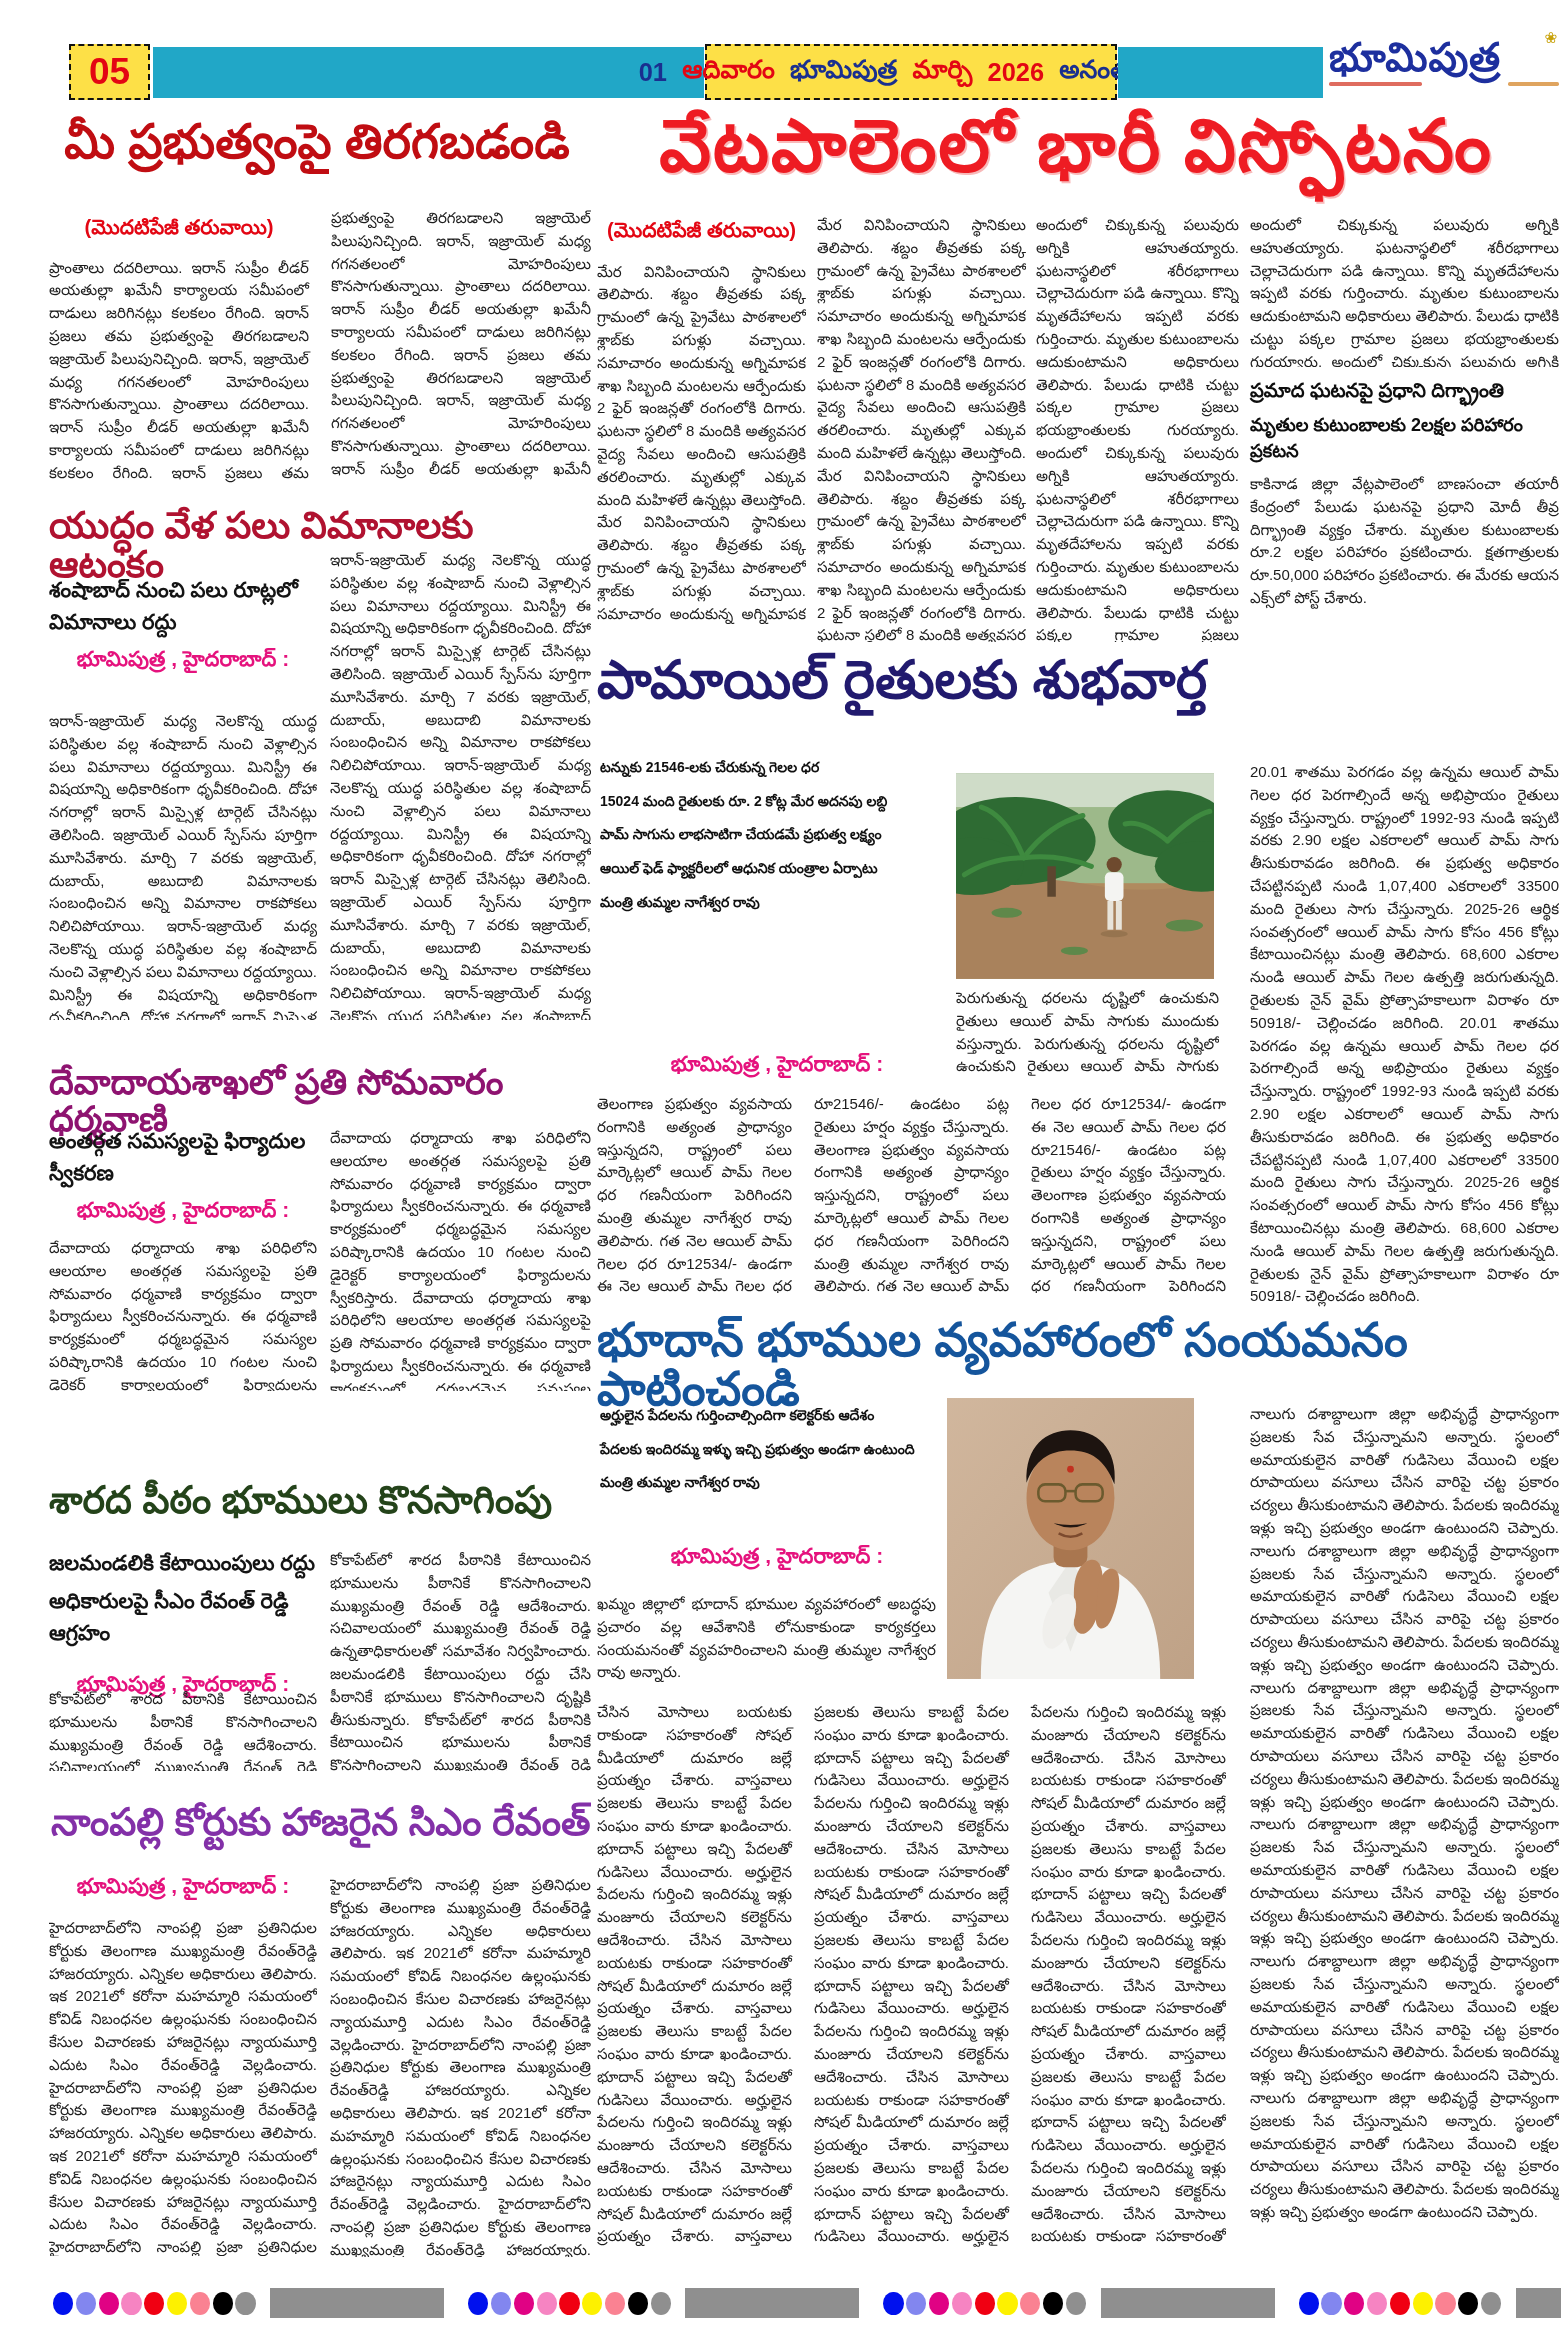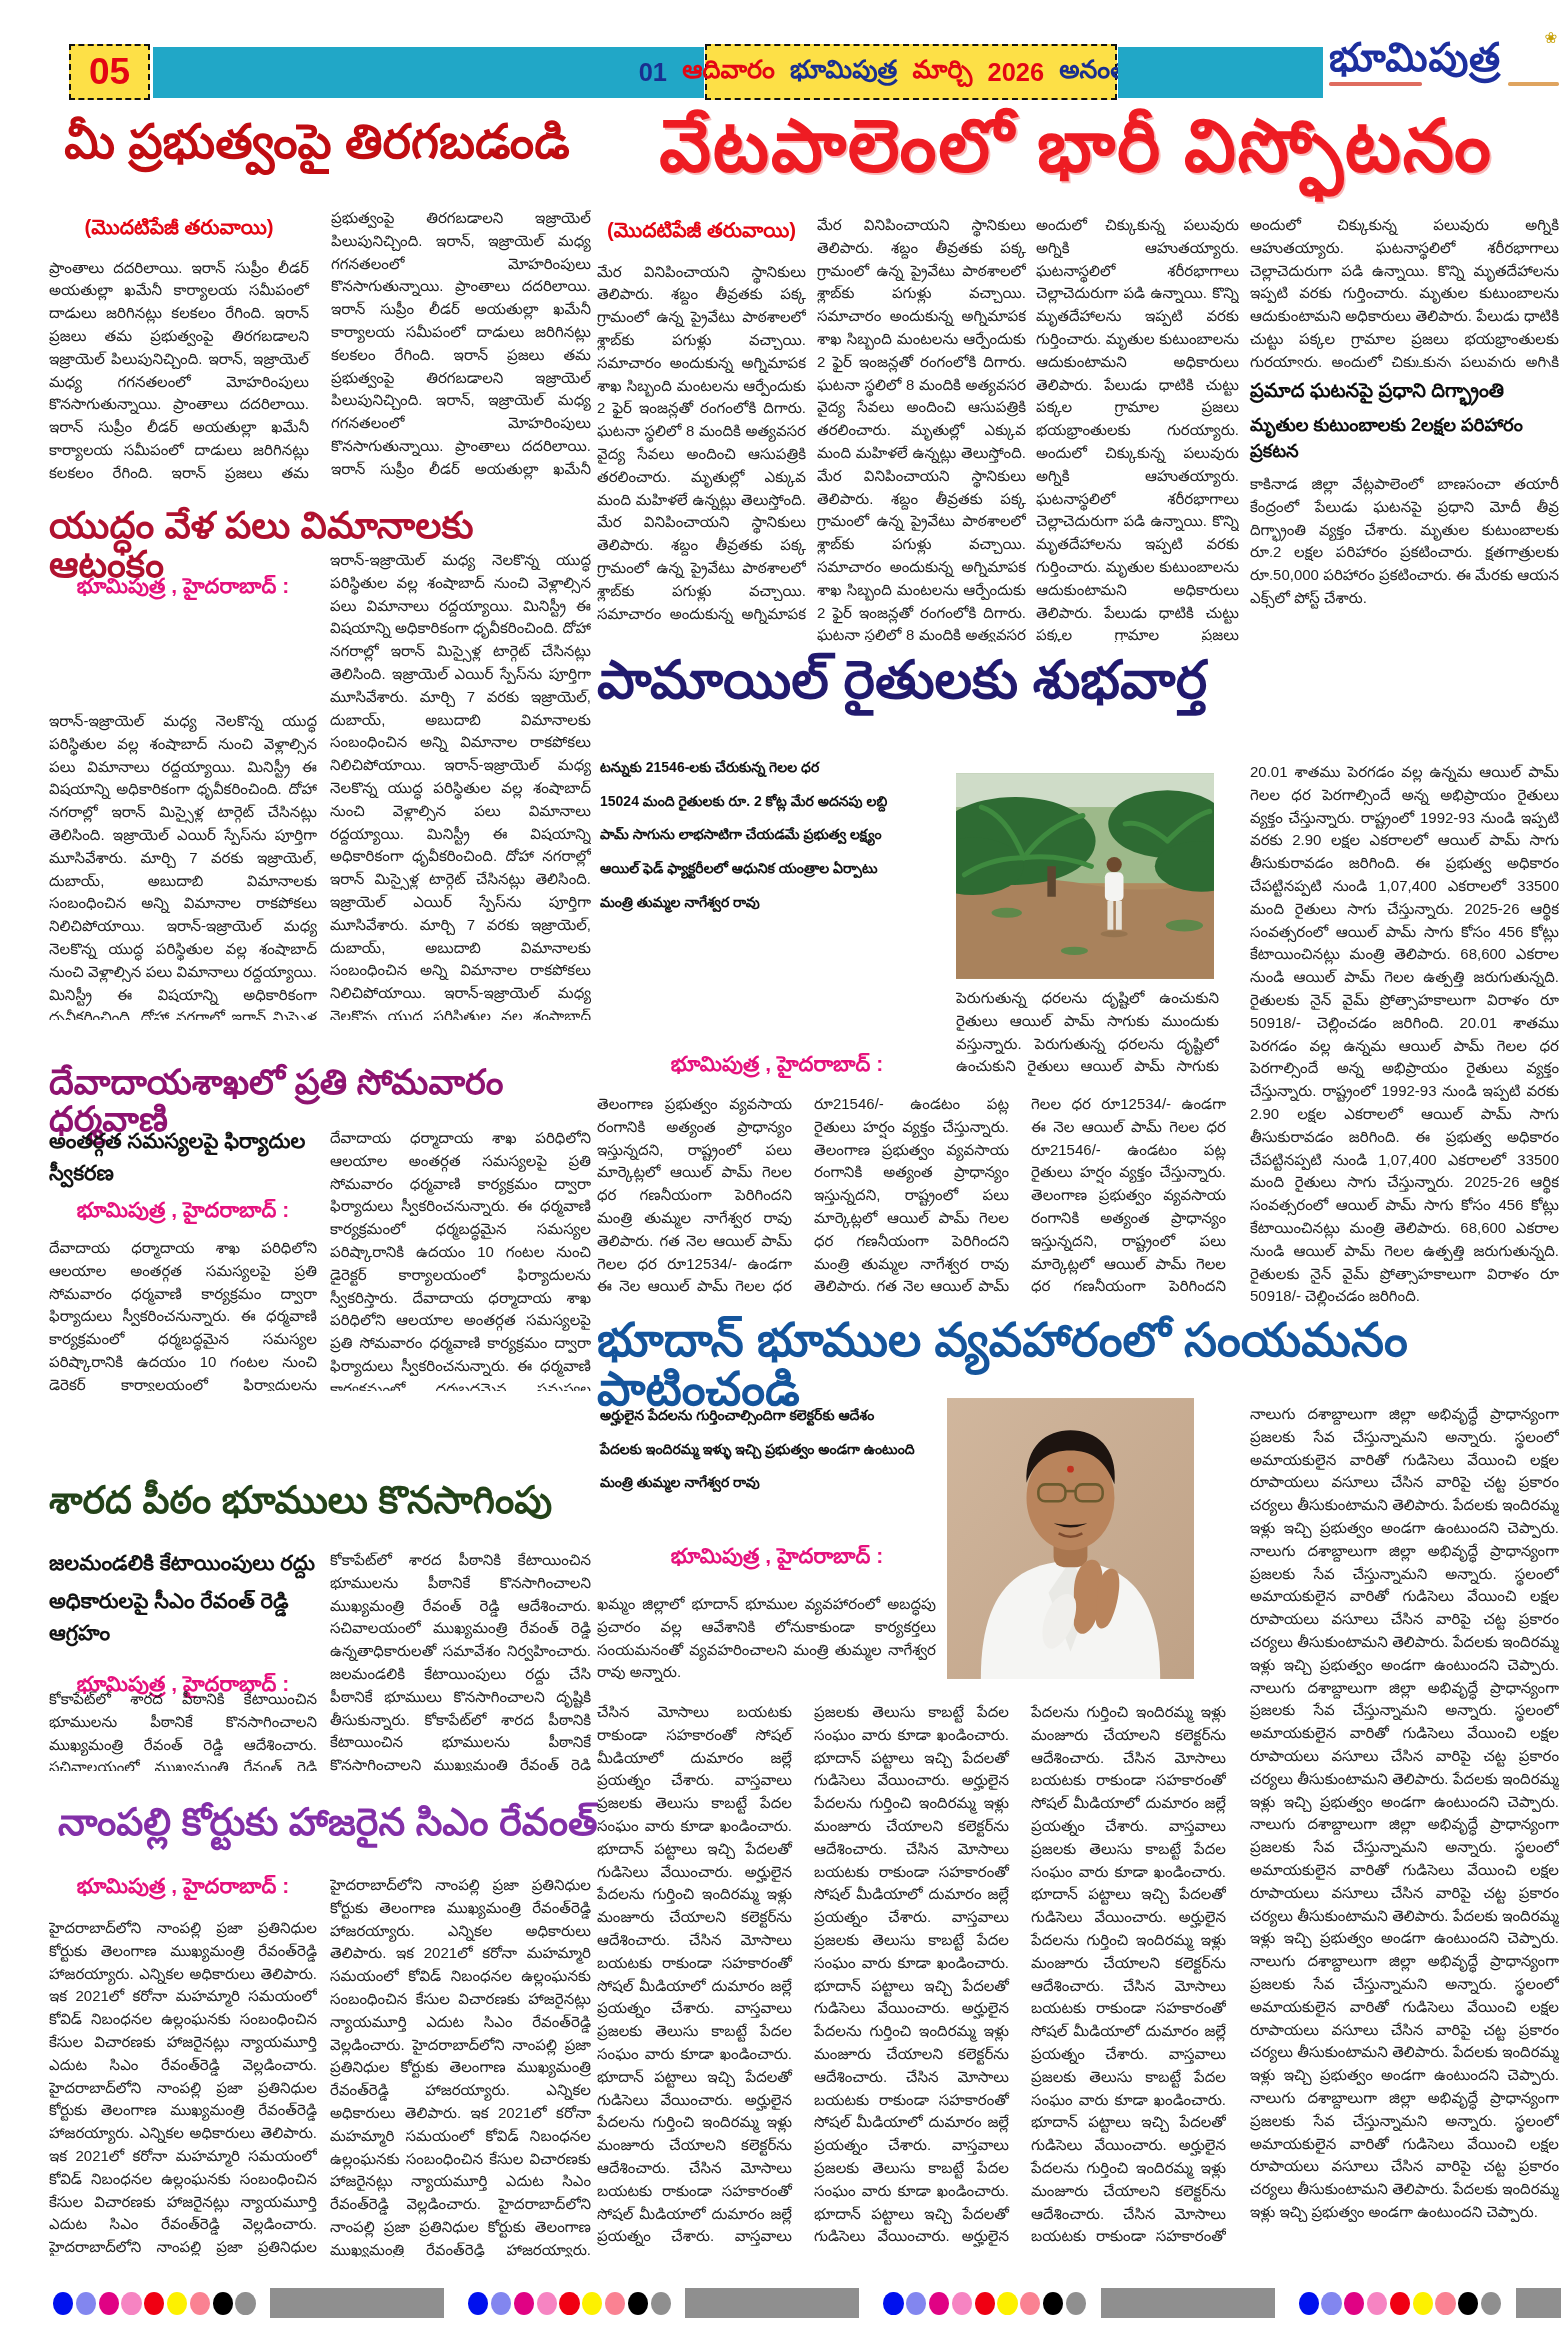--- a/index.html
+++ b/index.html
@@ -84,20 +84,21 @@
     <div class="body-txt" style="height:161px;">కాకినాడ జిల్లా వేట్లపాలెంలో బాణసంచా తయారీ కేంద్రంలో పేలుడు ఘటనపై ప్రధాని మోదీ తీవ్ర దిగ్భ్రాంతి వ్యక్తం చేశారు. మృతుల కుటుంబాలకు రూ.2 లక్షల పరిహారం ప్రకటించారు. క్షతగాత్రులకు రూ.50,000 పరిహారం ప్రకటించారు. ఈ మేరకు ఆయన ఎక్స్‌లో పోస్ట్ చేశారు.</div>
   </div>
 
   <div class="abs body-txt cols2" style="left:49px;top:207px;width:542px;height:291px;">
     <div class="cont-label">(మొదటిపేజీ తరువాయి)</div>
     <span>ప్రాంతాలు దదరిలాయి. ఇరాన్ సుప్రీం లీడర్ అయతుల్లా ఖమేనీ కార్యాలయ సమీపంలో దాడులు జరిగినట్లు కలకలం రేగింది. ఇరాన్ ప్రజలు తమ ప్రభుత్వంపై తిరగబడాలని ఇజ్రాయెల్ పిలుపునిచ్చింది. ఇరాన్, ఇజ్రాయెల్ మధ్య గగనతలంలో మోహరింపులు కొనసాగుతున్నాయి. ప్రాంతాలు దదరిలాయి. ఇరాన్ సుప్రీం లీడర్ అయతుల్లా ఖమేనీ కార్యాలయ సమీపంలో దాడులు జరిగినట్లు కలకలం రేగింది. ఇరాన్ ప్రజలు తమ ప్రభుత్వంపై తిరగబడాలని ఇజ్రాయెల్ పిలుపునిచ్చింది. ఇరాన్, ఇజ్రాయెల్ మధ్య గగనతలంలో మోహరింపులు కొనసాగుతున్నాయి. ప్రాంతాలు దదరిలాయి. ఇరాన్ సుప్రీం లీడర్ అయతుల్లా ఖమేనీ కార్యాలయ సమీపంలో దాడులు జరిగినట్లు కలకలం రేగింది. ఇరాన్ ప్రజలు తమ ప్రభుత్వంపై తిరగబడాలని ఇజ్రాయెల్ పిలుపునిచ్చింది. ఇరాన్, ఇజ్రాయెల్ మధ్య గగనతలంలో మోహరింపులు కొనసాగుతున్నాయి. ప్రాంతాలు దదరిలాయి. ఇరాన్ సుప్రీం లీడర్ అయతుల్లా ఖమేనీ కార్యాలయ సమీపంలో దాడులు జరిగినట్లు కలకలం రేగింది. ఇరాన్ ప్రజలు తమ ప్రభుత్వంపై తిరగబడాలని ఇజ్రాయెల్ పిలుపునిచ్చింది. ఇరాన్, ఇజ్రాయెల్ మధ్య గగనతలంలో మోహరింపులు కొనసాగుతున్నాయి. ప్రాంతాలు దదరిలాయి. ఇరాన్ సుప్రీం లీడర్ అయతుల్లా ఖమేనీ కార్యాలయ సమీపంలో దాడులు జరిగినట్లు కలకలం రేగింది. ఇరాన్ ప్రజలు తమ ప్రభుత్వంపై తిరగబడాలని ఇజ్రాయెల్ పిలుపునిచ్చింది. ఇరాన్, ఇజ్రాయెల్ మధ్య గగనతలంలో మోహరింపులు కొనసాగుతున్నాయి.</span>
   </div>
 
   <div class="abs hl hl-crimson" style="left:49px;top:507px;width:542px;height:54px;">యుద్ధం వేళ పలు విమానాలకు ఆటంకం</div>
   <div class="abs" style="left:49px;top:574px;width:268px;height:129px;">
+    <div class="subhead">శంషాబాద్ నుంచి పలు రూట్లలో విమానాలు రద్దు</div>
     <div class="byline">భూమిపుత్ర , హైదరాబాద్ :</div>
   </div>
   <div class="abs body-txt" style="left:49px;top:710px;width:268px;height:310px;">ఇరాన్-ఇజ్రాయెల్ మధ్య నెలకొన్న యుద్ధ పరిస్థితుల వల్ల శంషాబాద్ నుంచి వెళ్లాల్సిన పలు విమానాలు రద్దయ్యాయి. మినిస్ట్రీ ఈ విషయాన్ని అధికారికంగా ధృవీకరించింది. దోహా నగరాల్లో ఇరాన్ మిస్సైళ్ల టార్గెట్ చేసినట్లు తెలిసింది. ఇజ్రాయెల్ ఎయిర్ స్పేస్‌ను పూర్తిగా మూసివేశారు. మార్చి 7 వరకు ఇజ్రాయెల్, దుబాయ్, అబుదాబి విమానాలకు సంబంధించిన అన్ని విమానాల రాకపోకలు నిలిచిపోయాయి. ఇరాన్-ఇజ్రాయెల్ మధ్య నెలకొన్న యుద్ధ పరిస్థితుల వల్ల శంషాబాద్ నుంచి వెళ్లాల్సిన పలు విమానాలు రద్దయ్యాయి. మినిస్ట్రీ ఈ విషయాన్ని అధికారికంగా ధృవీకరించింది. దోహా నగరాల్లో ఇరాన్ మిస్సైళ్ల టార్గెట్ చేసినట్లు తెలిసింది. ఇజ్రాయెల్ ఎయిర్ స్పేస్‌ను పూర్తిగా మూసివేశారు. మార్చి 7 వరకు ఇజ్రాయెల్, దుబాయ్, అబుదాబి విమానాలకు సంబంధించిన అన్ని విమానాల రాకపోకలు నిలిచిపోయాయి. ఇరాన్-ఇజ్రాయెల్ మధ్య నెలకొన్న యుద్ధ పరిస్థితుల వల్ల శంషాబాద్ నుంచి వెళ్లాల్సిన పలు విమానాలు రద్దయ్యాయి. మినిస్ట్రీ ఈ విషయాన్ని అధికారికంగా ధృవీకరించింది. దోహా నగరాల్లో ఇరాన్ మిస్సైళ్ల టార్గెట్ చేసినట్లు తెలిసింది. ఇజ్రాయెల్ ఎయిర్ స్పేస్‌ను పూర్తిగా మూసివేశారు. మార్చి 7 వరకు ఇజ్రాయెల్, దుబాయ్, అబుదాబి విమానాలకు సంబంధించిన అన్ని విమానాల రాకపోకలు నిలిచిపోయాయి.</div>
   <div class="abs body-txt" style="left:330px;top:549px;width:261px;height:471px;">ఇరాన్-ఇజ్రాయెల్ మధ్య నెలకొన్న యుద్ధ పరిస్థితుల వల్ల శంషాబాద్ నుంచి వెళ్లాల్సిన పలు విమానాలు రద్దయ్యాయి. మినిస్ట్రీ ఈ విషయాన్ని అధికారికంగా ధృవీకరించింది. దోహా నగరాల్లో ఇరాన్ మిస్సైళ్ల టార్గెట్ చేసినట్లు తెలిసింది. ఇజ్రాయెల్ ఎయిర్ స్పేస్‌ను పూర్తిగా మూసివేశారు. మార్చి 7 వరకు ఇజ్రాయెల్, దుబాయ్, అబుదాబి విమానాలకు సంబంధించిన అన్ని విమానాల రాకపోకలు నిలిచిపోయాయి. ఇరాన్-ఇజ్రాయెల్ మధ్య నెలకొన్న యుద్ధ పరిస్థితుల వల్ల శంషాబాద్ నుంచి వెళ్లాల్సిన పలు విమానాలు రద్దయ్యాయి. మినిస్ట్రీ ఈ విషయాన్ని అధికారికంగా ధృవీకరించింది. దోహా నగరాల్లో ఇరాన్ మిస్సైళ్ల టార్గెట్ చేసినట్లు తెలిసింది. ఇజ్రాయెల్ ఎయిర్ స్పేస్‌ను పూర్తిగా మూసివేశారు. మార్చి 7 వరకు ఇజ్రాయెల్, దుబాయ్, అబుదాబి విమానాలకు సంబంధించిన అన్ని విమానాల రాకపోకలు నిలిచిపోయాయి. ఇరాన్-ఇజ్రాయెల్ మధ్య నెలకొన్న యుద్ధ పరిస్థితుల వల్ల శంషాబాద్ నుంచి వెళ్లాల్సిన పలు విమానాలు రద్దయ్యాయి. మినిస్ట్రీ ఈ విషయాన్ని అధికారికంగా ధృవీకరించింది. దోహా నగరాల్లో ఇరాన్ మిస్సైళ్ల టార్గెట్ చేసినట్లు తెలిసింది. ఇజ్రాయెల్ ఎయిర్ స్పేస్‌ను పూర్తిగా మూసివేశారు. మార్చి 7 వరకు ఇజ్రాయెల్, దుబాయ్, అబుదాబి విమానాలకు సంబంధించిన అన్ని విమానాల రాకపోకలు నిలిచిపోయాయి. ఇరాన్-ఇజ్రాయెల్ మధ్య నెలకొన్న యుద్ధ పరిస్థితుల వల్ల శంషాబాద్ నుంచి వెళ్లాల్సిన పలు విమానాలు రద్దయ్యాయి. మినిస్ట్రీ ఈ విషయాన్ని అధికారికంగా ధృవీకరించింది. దోహా నగరాల్లో ఇరాన్ మిస్సైళ్ల టార్గెట్ చేసినట్లు తెలిసింది. ఇజ్రాయెల్ ఎయిర్ స్పేస్‌ను పూర్తిగా మూసివేశారు. మార్చి 7 వరకు ఇజ్రాయెల్, దుబాయ్, అబుదాబి విమానాలకు సంబంధించిన అన్ని విమానాల రాకపోకలు నిలిచిపోయాయి.</div>
 
   <div class="abs hl hl-magenta" style="left:49px;top:1064px;width:542px;height:53px;">దేవాదాయశాఖలో ప్రతి సోమవారం ధర్మవాణి</div>
   <div class="abs" style="left:49px;top:1125px;width:268px;height:108px;">
     <div class="subhead">అంతర్గత సమస్యలపై ఫిర్యాదుల స్వీకరణ</div>
     <div class="byline">భూమిపుత్ర , హైదరాబాద్ :</div>
   </div>
@@ -106,21 +107,21 @@
 
   <div class="abs hl hl-green" style="left:49px;top:1481px;width:542px;height:56px;text-align:left;">శారద పీఠం భూములు కొనసాగింపు</div>
   <div class="abs" style="left:49px;top:1547px;width:268px;height:137px;">
     <div class="subhead" style="margin-bottom:6.8px;">జలమండలికి కేటాయింపులు రద్దు</div>
     <div class="subhead" style="margin-bottom:24px;">అధికారులపై సీఎం రేవంత్ రెడ్డి ఆగ్రహం</div>
     <div class="byline">భూమిపుత్ర , హైదరాబాద్ :</div>
   </div>
   <div class="abs body-txt" style="left:49px;top:1688px;width:268px;height:83px;">కోకాపేట్‌లో శారద పీఠానికి కేటాయించిన భూములను పీఠానికే కొనసాగించాలని ముఖ్యమంత్రి రేవంత్ రెడ్డి ఆదేశించారు. సచివాలయంలో ముఖ్యమంత్రి రేవంత్ రెడ్డి ఉన్నతాధికారులతో సమావేశం నిర్వహించారు. జలమండలికి కేటాయింపులు రద్దు చేసి పీఠానికే భూములు కొనసాగించాలని దృష్టికి తీసుకున్నారు.</div>
   <div class="abs body-txt" style="left:330px;top:1549px;width:261px;height:222px;">కోకాపేట్‌లో శారద పీఠానికి కేటాయించిన భూములను పీఠానికే కొనసాగించాలని ముఖ్యమంత్రి రేవంత్ రెడ్డి ఆదేశించారు. సచివాలయంలో ముఖ్యమంత్రి రేవంత్ రెడ్డి ఉన్నతాధికారులతో సమావేశం నిర్వహించారు. జలమండలికి కేటాయింపులు రద్దు చేసి పీఠానికే భూములు కొనసాగించాలని దృష్టికి తీసుకున్నారు. కోకాపేట్‌లో శారద పీఠానికి కేటాయించిన భూములను పీఠానికే కొనసాగించాలని ముఖ్యమంత్రి రేవంత్ రెడ్డి ఆదేశించారు. సచివాలయంలో ముఖ్యమంత్రి రేవంత్ రెడ్డి ఉన్నతాధికారులతో సమావేశం నిర్వహించారు. జలమండలికి కేటాయింపులు రద్దు చేసి పీఠానికే భూములు కొనసాగించాలని దృష్టికి తీసుకున్నారు.</div>
 
-  <div class="abs hl hl-purple" style="left:58px;top:1803px;width:542px;height:58px;">నాంపల్లి కోర్టుకు హాజరైన సిఎం రేవంత్</div>
+  <div class="abs hl hl-purple" style="left:51px;top:1803px;width:542px;height:58px;">నాంపల్లి కోర్టుకు హాజరైన సిఎం రేవంత్</div>
   <div class="abs byline" style="left:49px;top:1874px;width:268px;">భూమిపుత్ర , హైదరాబాద్ :</div>
   <div class="abs body-txt" style="left:49px;top:1917px;width:268px;height:339px;">హైదరాబాద్‌లోని నాంపల్లి ప్రజా ప్రతినిధుల కోర్టుకు తెలంగాణ ముఖ్యమంత్రి రేవంత్‌రెడ్డి హాజరయ్యారు. ఎన్నికల అధికారులు తెలిపారు. ఇక 2021లో కరోనా మహమ్మారి సమయంలో కోవిడ్ నిబంధనల ఉల్లంఘనకు సంబంధించిన కేసుల విచారణకు హాజరైనట్లు న్యాయమూర్తి ఎదుట సిఎం రేవంత్‌రెడ్డి వెల్లడించారు. హైదరాబాద్‌లోని నాంపల్లి ప్రజా ప్రతినిధుల కోర్టుకు తెలంగాణ ముఖ్యమంత్రి రేవంత్‌రెడ్డి హాజరయ్యారు. ఎన్నికల అధికారులు తెలిపారు. ఇక 2021లో కరోనా మహమ్మారి సమయంలో కోవిడ్ నిబంధనల ఉల్లంఘనకు సంబంధించిన కేసుల విచారణకు హాజరైనట్లు న్యాయమూర్తి ఎదుట సిఎం రేవంత్‌రెడ్డి వెల్లడించారు. హైదరాబాద్‌లోని నాంపల్లి ప్రజా ప్రతినిధుల కోర్టుకు తెలంగాణ ముఖ్యమంత్రి రేవంత్‌రెడ్డి హాజరయ్యారు. ఎన్నికల అధికారులు తెలిపారు. ఇక 2021లో కరోనా మహమ్మారి సమయంలో కోవిడ్ నిబంధనల ఉల్లంఘనకు సంబంధించిన కేసుల విచారణకు హాజరైనట్లు న్యాయమూర్తి ఎదుట సిఎం రేవంత్‌రెడ్డి వెల్లడించారు.</div>
   <div class="abs body-txt" style="left:330px;top:1874px;width:261px;height:383px;">హైదరాబాద్‌లోని నాంపల్లి ప్రజా ప్రతినిధుల కోర్టుకు తెలంగాణ ముఖ్యమంత్రి రేవంత్‌రెడ్డి హాజరయ్యారు. ఎన్నికల అధికారులు తెలిపారు. ఇక 2021లో కరోనా మహమ్మారి సమయంలో కోవిడ్ నిబంధనల ఉల్లంఘనకు సంబంధించిన కేసుల విచారణకు హాజరైనట్లు న్యాయమూర్తి ఎదుట సిఎం రేవంత్‌రెడ్డి వెల్లడించారు. హైదరాబాద్‌లోని నాంపల్లి ప్రజా ప్రతినిధుల కోర్టుకు తెలంగాణ ముఖ్యమంత్రి రేవంత్‌రెడ్డి హాజరయ్యారు. ఎన్నికల అధికారులు తెలిపారు. ఇక 2021లో కరోనా మహమ్మారి సమయంలో కోవిడ్ నిబంధనల ఉల్లంఘనకు సంబంధించిన కేసుల విచారణకు హాజరైనట్లు న్యాయమూర్తి ఎదుట సిఎం రేవంత్‌రెడ్డి వెల్లడించారు. హైదరాబాద్‌లోని నాంపల్లి ప్రజా ప్రతినిధుల కోర్టుకు తెలంగాణ ముఖ్యమంత్రి రేవంత్‌రెడ్డి హాజరయ్యారు. ఎన్నికల అధికారులు తెలిపారు. ఇక 2021లో కరోనా మహమ్మారి సమయంలో కోవిడ్ నిబంధనల ఉల్లంఘనకు సంబంధించిన కేసుల విచారణకు హాజరైనట్లు న్యాయమూర్తి ఎదుట సిఎం రేవంత్‌రెడ్డి వెల్లడించారు.</div>
 
   <div class="abs hl hl-navy" style="left:597px;top:652px;width:957px;height:85px;">పామాయిల్ రైతులకు శుభవార్త</div>
 
   <div class="abs" style="left:600px;top:757px;width:354px;height:292px;">
     <div class="standfirst-item">టన్నుకు 21546-లకు చేరుకున్న గెలల ధర</div>
     <div class="standfirst-item">15024 మంది రైతులకు రూ. 2 కోట్ల మేర అదనపు లబ్ది</div>
     <div class="standfirst-item">పామ్ సాగును లాభసాటిగా చేయడమే ప్రభుత్వ లక్ష్యం</div>

